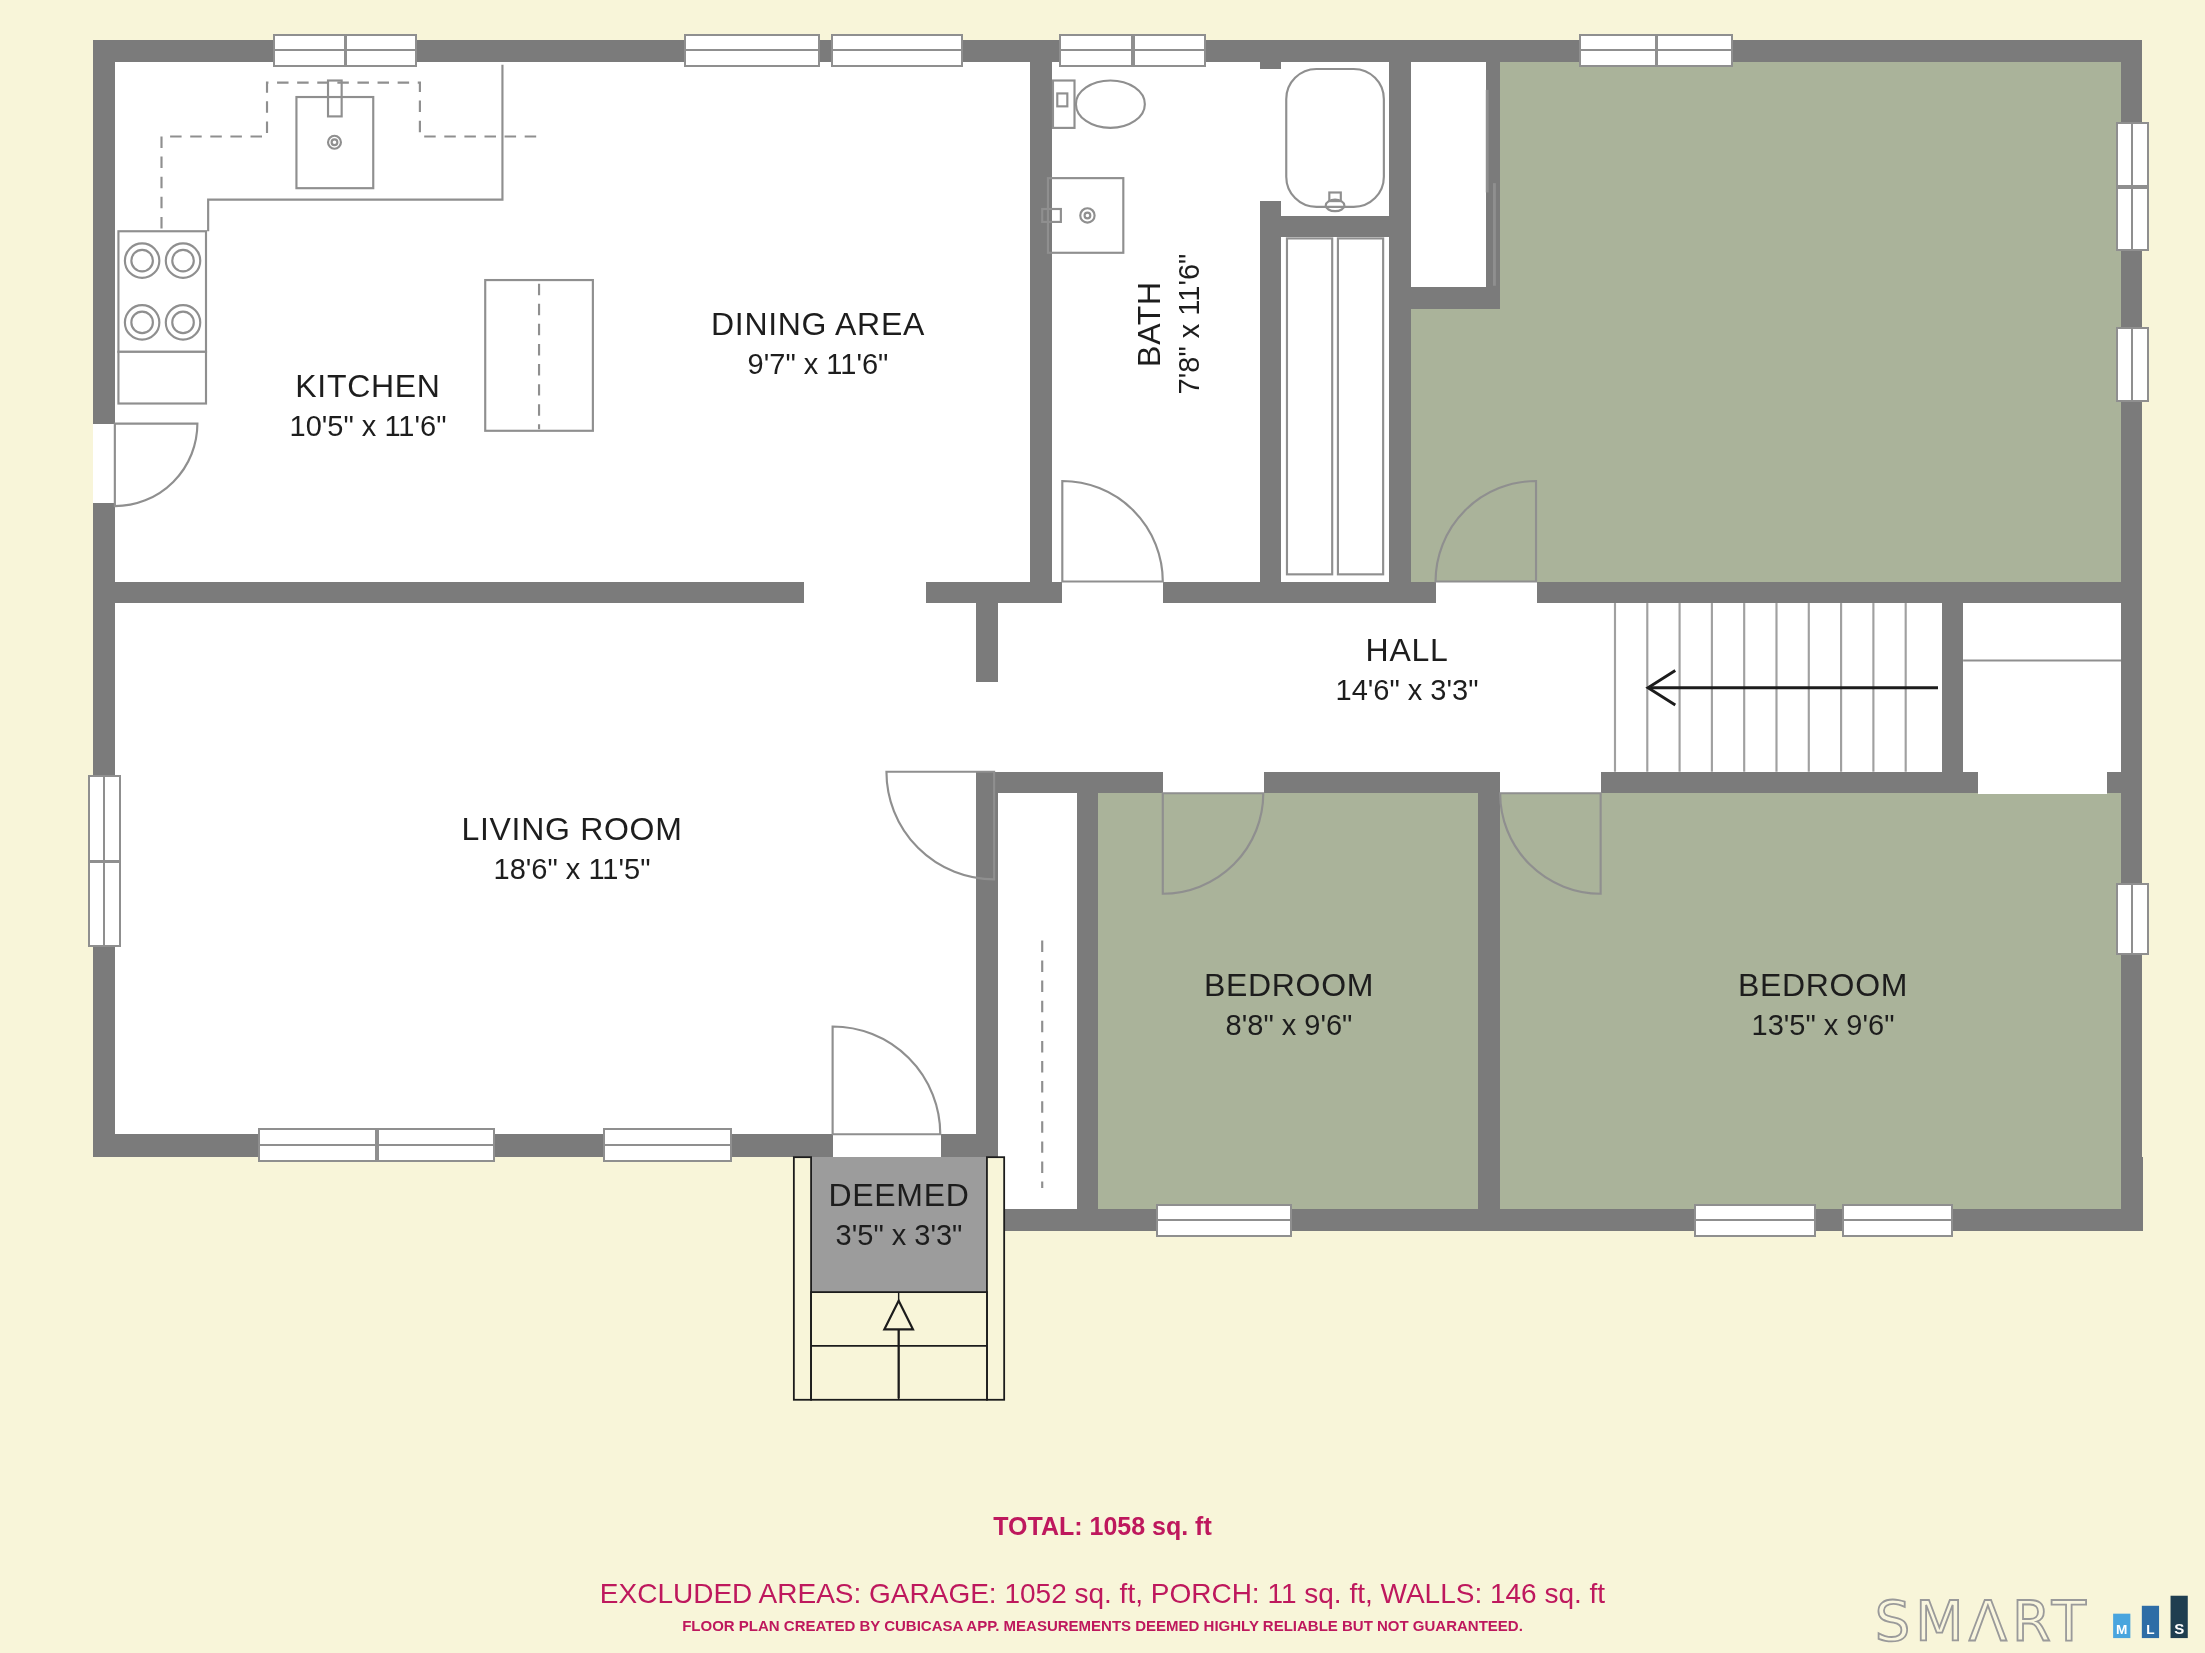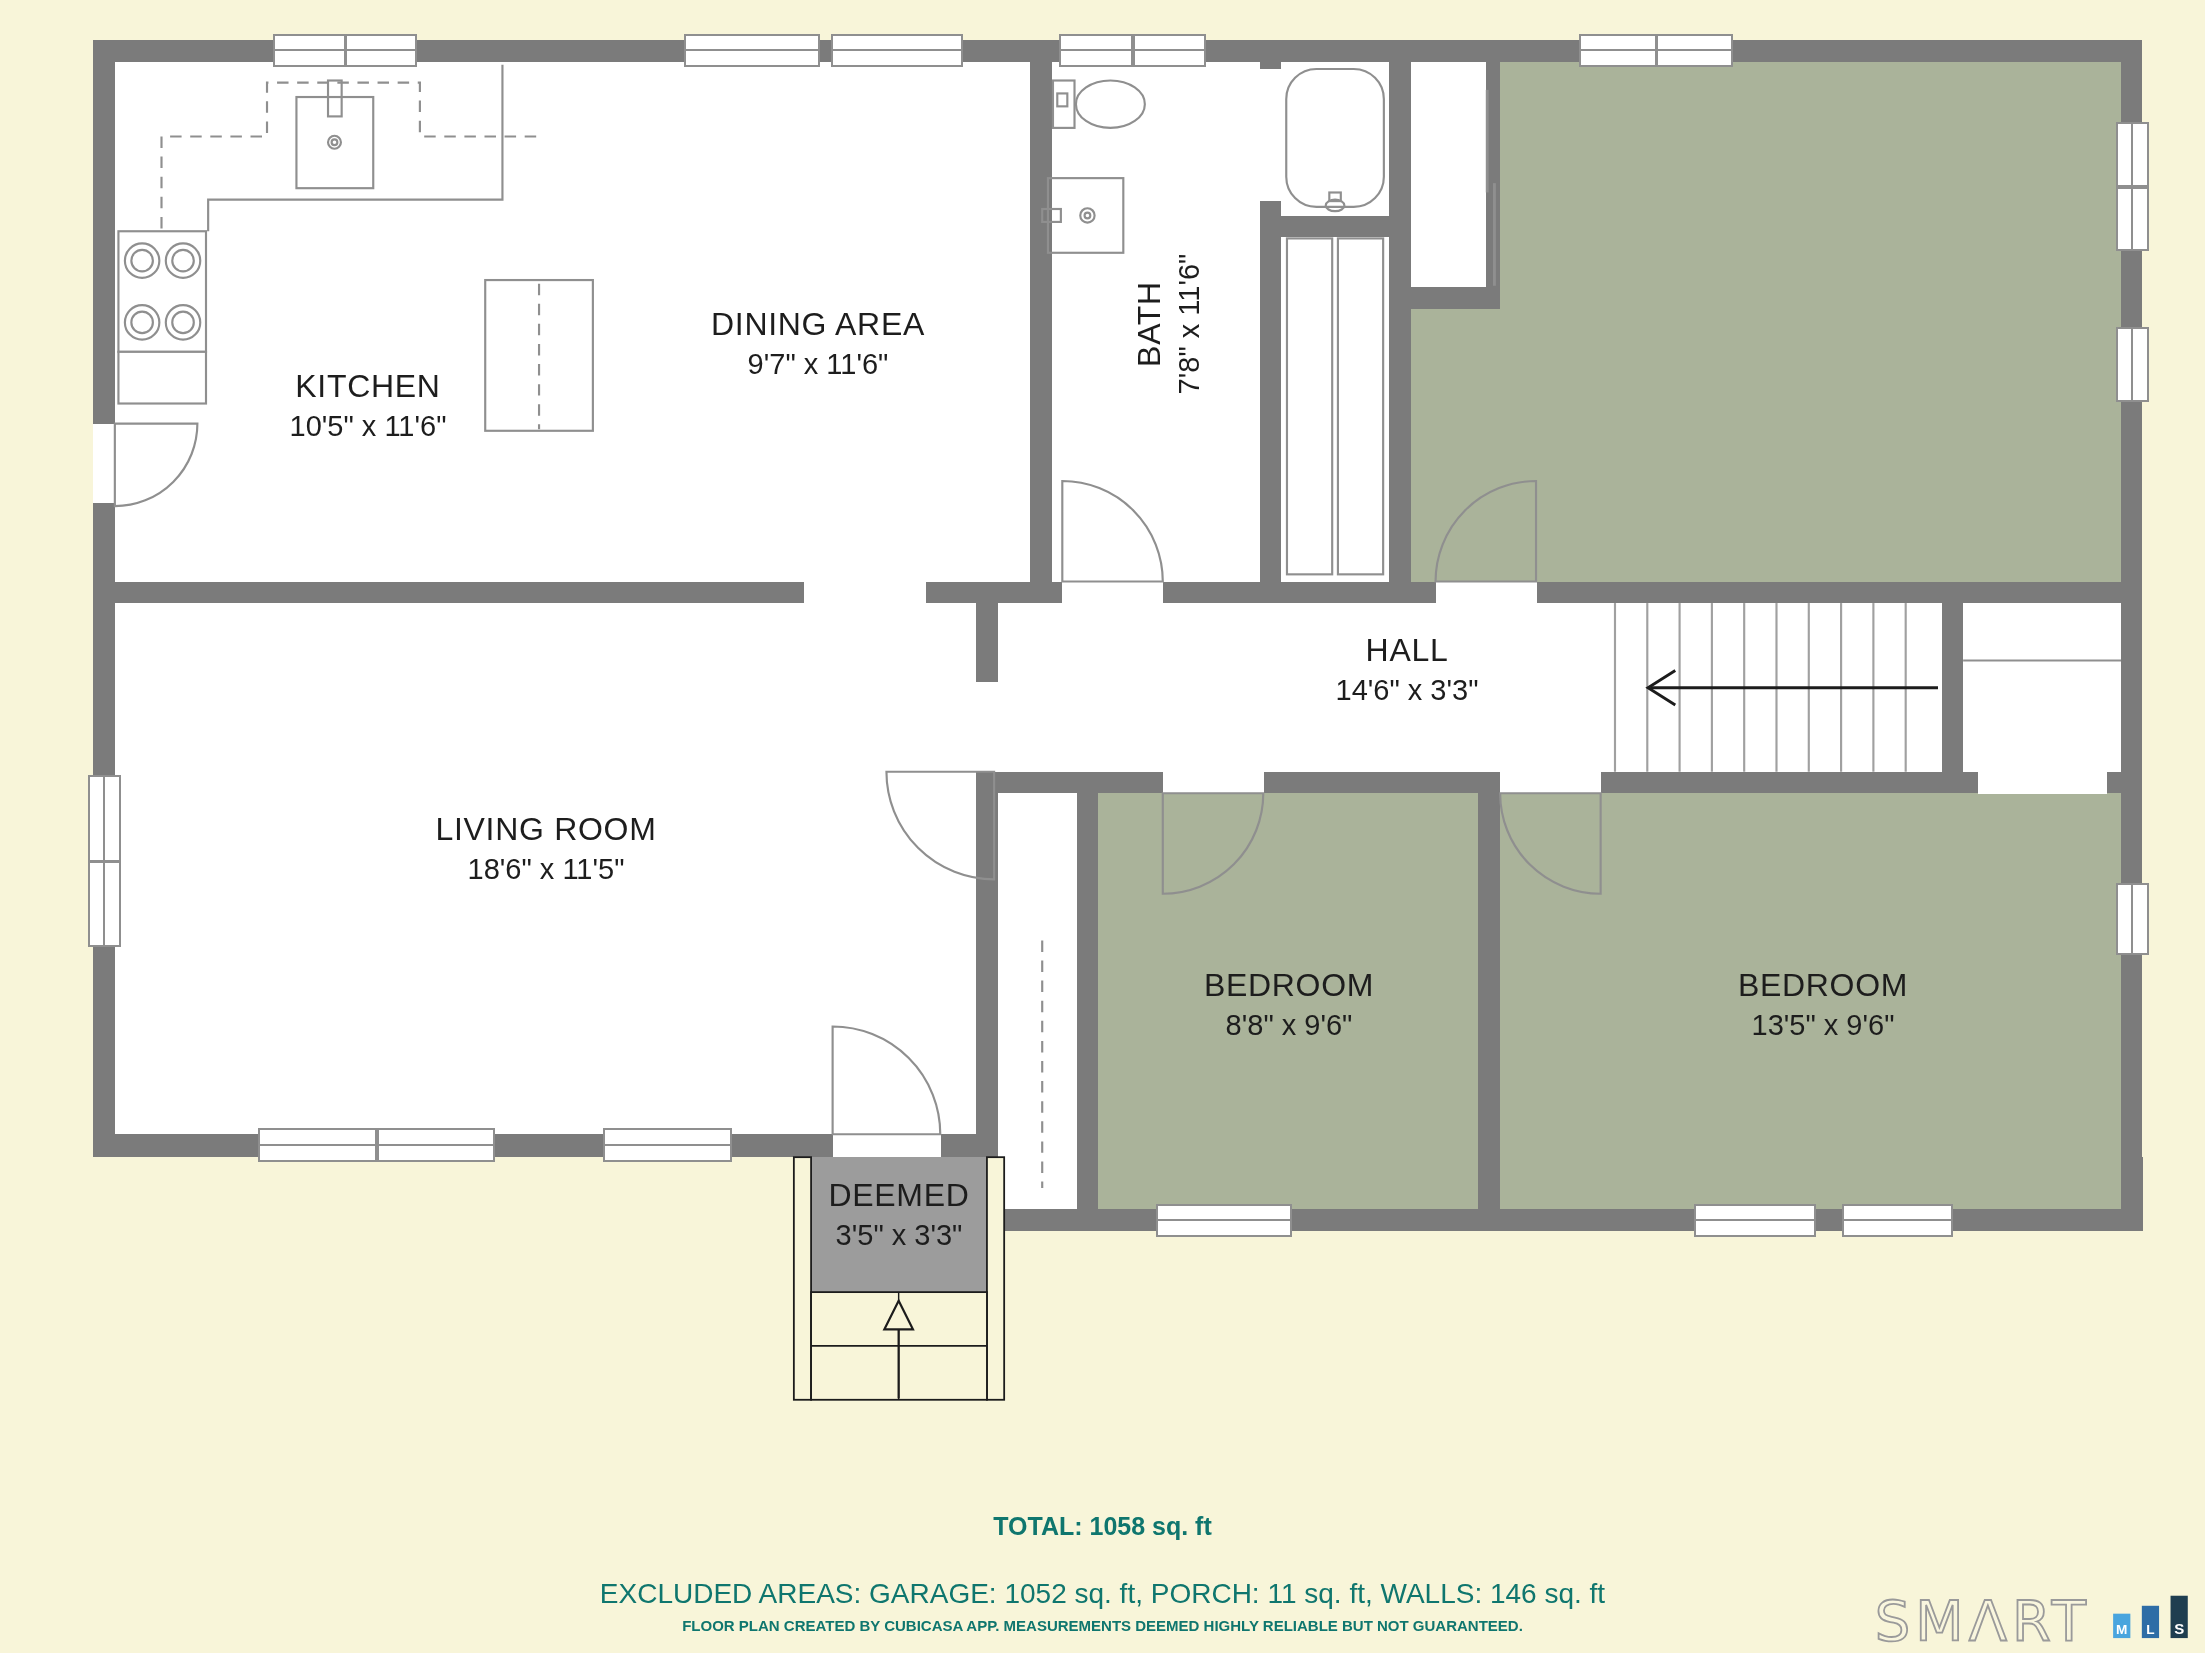--- a/index.html
+++ b/index.html
@@ -15,21 +15,21 @@
   .win .mid{position:absolute;background:#8f8f8f;}
   .win .mid.h{left:0;right:0;top:50%;height:2.2px;margin-top:-1.4px;}
   .win .mid.v{top:0;bottom:0;left:50%;width:2.2px;margin-left:-1.4px;}
   .win .div.h{position:absolute;top:0;bottom:0;left:50%;width:3.6px;margin-left:-1.4px;background:#8f8f8f;}
   .win .div.v{position:absolute;left:0;right:0;top:50%;height:3.6px;margin-top:-1.4px;background:#8f8f8f;}
   svg.overlay{position:absolute;left:0;top:0;z-index:8;}
   .rlabel{position:absolute;transform:translate(-50%,-50%);text-align:center;color:#1d1d1d;white-space:nowrap;z-index:10;}
   .rlabel.rot{transform:translate(-50%,-50%) rotate(-90deg);}
   .rname{font-size:32px;line-height:40px;letter-spacing:0.7px;}
   .rdims{font-size:29px;line-height:40px;}
-  .foot{position:absolute;left:0;right:0;text-align:center;color:#0f766e;z-index:10;}
+  .foot{position:absolute;left:0;right:0;text-align:center;color:#be185d;z-index:10;}
   .foot.total{top:1512px;font-size:25px;font-weight:bold;}
   .foot.floors{top:1545px;font-size:24px;}
   .foot.excluded{top:1578px;font-size:28px;}
   .foot.disclaimer{top:1617px;font-size:15px;font-weight:bold;}
 </style>
 </head>
 <body style="background: rgb(248, 245, 217);">
 
 <div id="plan">
 
@@ -230,21 +230,21 @@
     <div class="rdims">9'7" x 11'6"</div>
   </div>
   <div class="rlabel rot" style="left:1169px;top:324px">
     <div class="rname">BATH</div>
     <div class="rdims">7'8" x 11'6"</div>
   </div>
   <div class="rlabel" style="left:1407px;top:670px">
     <div class="rname">HALL</div>
     <div class="rdims">14'6" x 3'3"</div>
   </div>
-  <div class="rlabel" style="left:546px;top:849px">
+  <div class="rlabel" style="left:572px;top:849px">
     <div class="rname">LIVING ROOM</div>
     <div class="rdims">18'6" x 11'5"</div>
   </div>
   <div class="rlabel" style="left:1289px;top:1005px">
     <div class="rname">BEDROOM</div>
     <div class="rdims">8'8" x 9'6"</div>
   </div>
   <div class="rlabel" style="left:1823px;top:1005px">
     <div class="rname">BEDROOM</div>
     <div class="rdims">13'5" x 9'6"</div>

